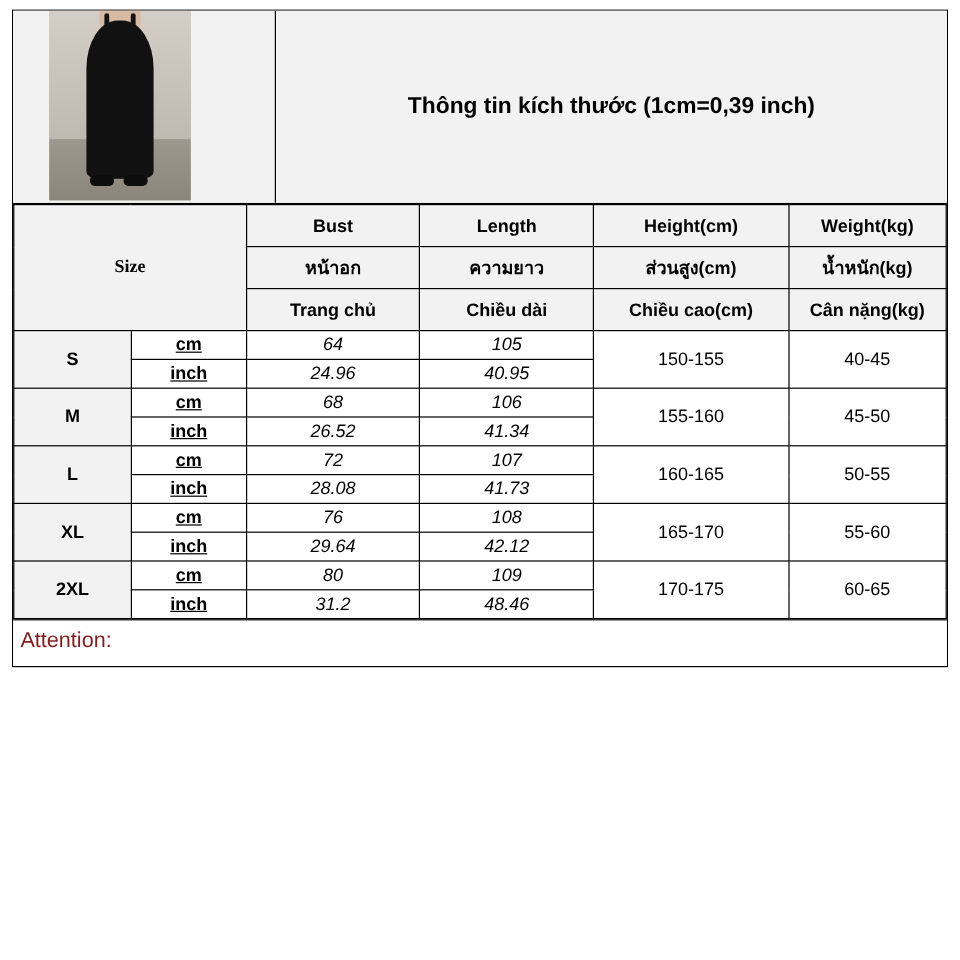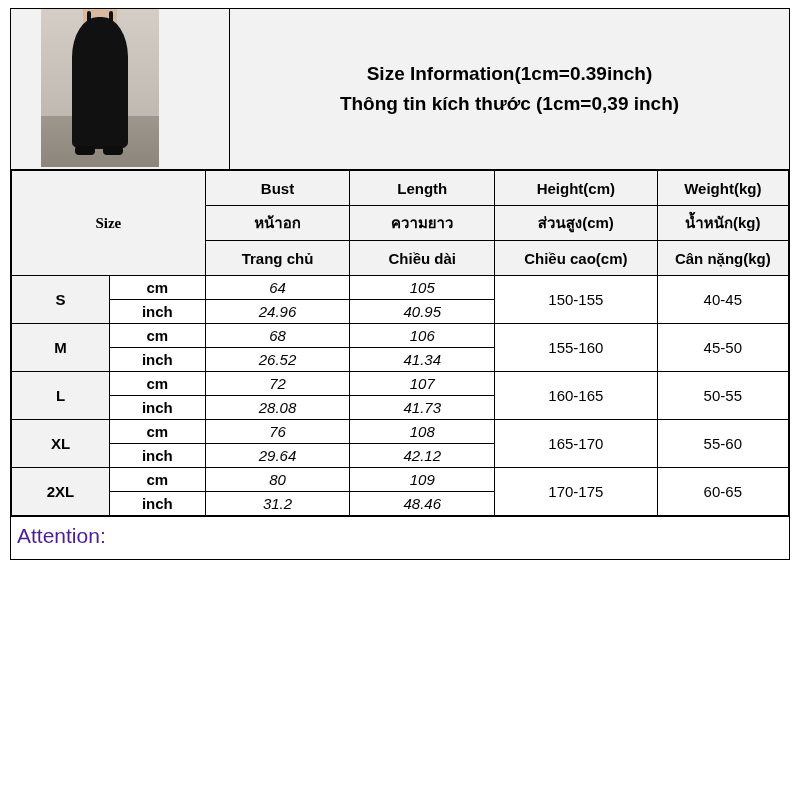--- a/index.html
+++ b/index.html
@@ -157,34 +157,35 @@
     font-family: Liberation Serif, serif;
   }
   .size-label {
     background: #f2f2f2 !important;
     font-weight: bold;
     font-size: 17px;
   }
   .unit-cell {
     font-weight: bold;
     font-size: 14px;
+    text-decoration: underline;
   }
   .val-cell { font-size: 16px; font-style: italic; }
   .hw-cell { font-size: 16px; }
 
   
   .attention {
     border-top: 1px solid #000;
     padding: 4px 6px 8px 6px;
     background: #fff;
   }
   .attention div {
-    font-size: 21px;
+    font-size: 18px;
     line-height: 1.42;
-    color: #4c1d95;
+    color: #7f1d1d;
     text-align: left;
   }
 </style>
 </head>
 <body>
 
 <div class="page">
   <div class="sheet">
 
     <div class="header-band">
@@ -194,21 +195,20 @@
           <div class="photo-floor"></div>
           <div class="photo-skin"></div>
           <div class="photo-strap-l"></div>
           <div class="photo-strap-r"></div>
           <div class="photo-person"></div>
           <div class="photo-shoe-l"></div>
           <div class="photo-shoe-r"></div>
         </div>
       </div>
       <div class="header-titles">
-        <div class="tline">Size Information(1cm=0.39inch)</div>
         <div class="tline">Thông tin kích thước (1cm=0,39 inch)</div>
       </div>
     </div>
 
     <table class="size-table">
       <colgroup>
         <col class="col-size">
         <col class="col-unit">
         <col class="col-bust">
         <col class="col-length">

